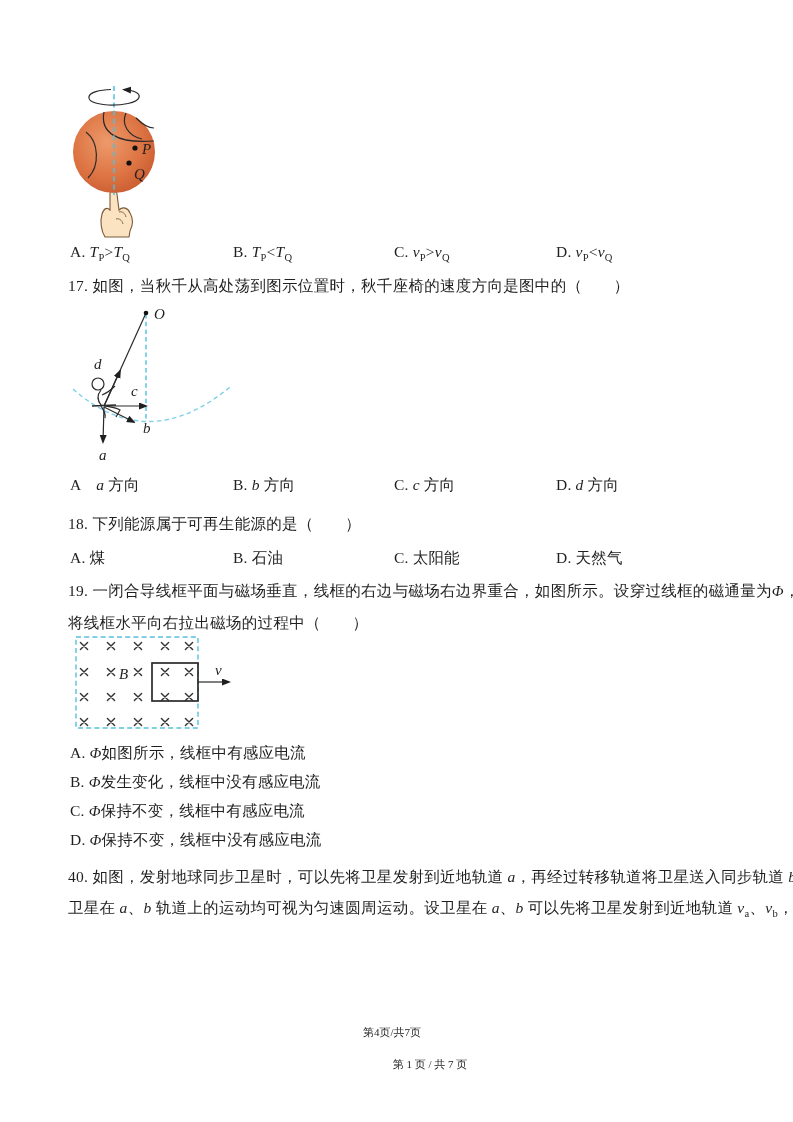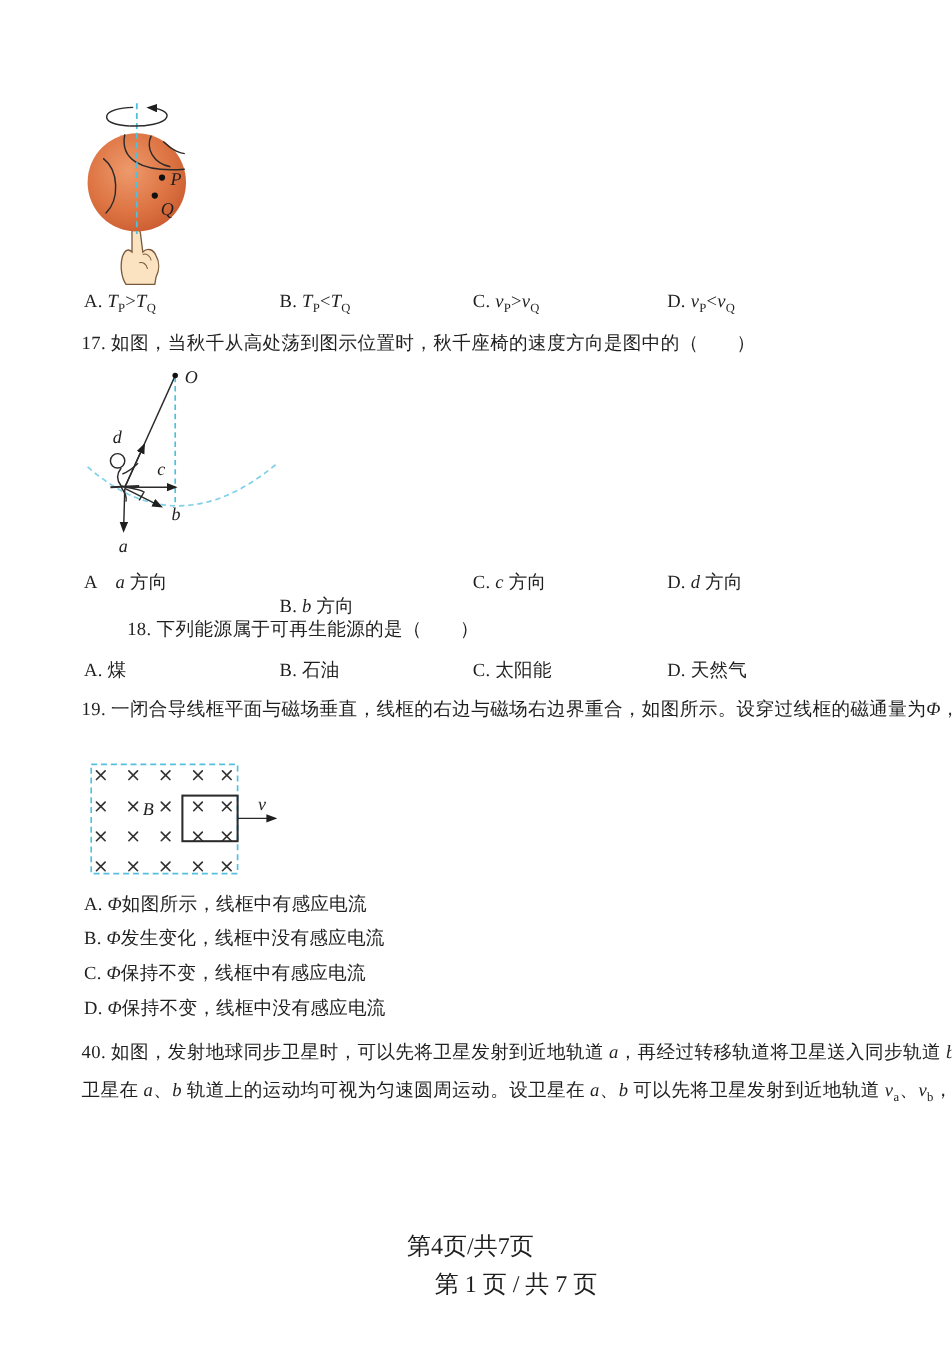--- a/index.html
+++ b/index.html
@@ -6,21 +6,21 @@
   .page {
     position:relative; width:793px; height:1122px; background:#ffffff;
     font-family:"Liberation Serif","DejaVu Serif",serif;
     color:#1f1f1f; font-size:15.5px; overflow:hidden;
   }
   .abs { position:absolute; white-space:nowrap; }
   .it  { font-style:italic; }
   sub  { font-size:0.68em; line-height:0; }
   .opt { letter-spacing:0.2px; }
   .stem { letter-spacing:0.3px; }
-  .footer { font-size:20px; transform:translateX(-50%); }
+  .footer { font-size:11px; transform:translateX(-50%); }
   svg text { font-family:"Liberation Serif","DejaVu Serif",serif; }
   svg .lbl { font-style:italic; font-size:15px; fill:#1f1f1f; }
   svg .thin { stroke:#2a2a2a; stroke-width:1.2; fill:none; }
   #cross-grid path { stroke:#333; stroke-width:1.4; stroke-linecap:round; }
 </style>
 </head>
 <body>
 
 <div class="page">
 
@@ -99,31 +99,32 @@
       <line x1="46" y1="104" x2="76" y2="119" class="thin" marker-end="url(#ah2)"></line>
       <line x1="46" y1="103" x2="88" y2="103" class="thin" marker-end="url(#ah2)"></line>
     </g>
     <text x="36" y="66" class="lbl">d</text>
     <text x="41" y="157" class="lbl">a</text>
     <text x="85" y="130" class="lbl">b</text>
     <text x="73" y="93" class="lbl">c</text>
   </svg>
 
   <div class="abs opt" style="left:70px;  top:475px;"><span>A　</span><span class="it">a</span><span> 方向</span></div>
-  <div class="abs opt" style="left:233px; top:475px;margin-top:20px;"><span>B. </span><span class="it">b</span><span> 方向</span></div>
+  <div class="abs opt" style="left:233px; top:475px;"><span>B. </span><span class="it">b</span><span> 方向</span></div>
   <div class="abs opt" style="left:394px; top:475px;"><span>C. </span><span class="it">c</span><span> 方向</span></div>
   <div class="abs opt" style="left:556px; top:475px;"><span>D. </span><span class="it">d</span><span> 方向</span></div>
 
-  <div class="abs stem" style="left:68px; top:514px;margin-left:38px;"><span>18. 下列能源属于可再生能源的是（　　）</span></div>
+  <div class="abs stem" style="left:68px; top:514px;"><span>18. 下列能源属于可再生能源的是（　　）</span></div>
   <div class="abs opt" style="left:70px;  top:548px;"><span>A. 煤</span></div>
   <div class="abs opt" style="left:233px; top:548px;"><span>B. 石油</span></div>
   <div class="abs opt" style="left:394px; top:548px;"><span>C. 太阳能</span></div>
   <div class="abs opt" style="left:556px; top:548px;"><span>D. 天然气</span></div>
 
   <div class="abs stem" style="left:68px; top:581px;"><span>19. 一闭合导线框平面与磁场垂直，线框的右边与磁场右边界重合，如图所示。设穿过线框的磁通量为</span><span class="it">Φ</span><span>，</span></div>
+  <div class="abs stem" style="left:68px; top:613px;"><span>将线框水平向右拉出磁场的过程中（　　）</span></div>
 
   <svg class="abs" style="left:72px; top:634px;" width="170" height="98" viewBox="0 0 170 98">
     <defs>
       <marker id="ah3" markerWidth="9" markerHeight="8" refX="7" refY="3.5" orient="auto" markerUnits="userSpaceOnUse">
         <path d="M0,0 L9,3.5 L0,7 Z" fill="#1f1f1f"></path>
       </marker>
     </defs>
 
     <rect x="4" y="3" width="122" height="91" fill="none" stroke="#55c0dd" stroke-width="1.4" stroke-dasharray="5 3.2"></rect>
 

